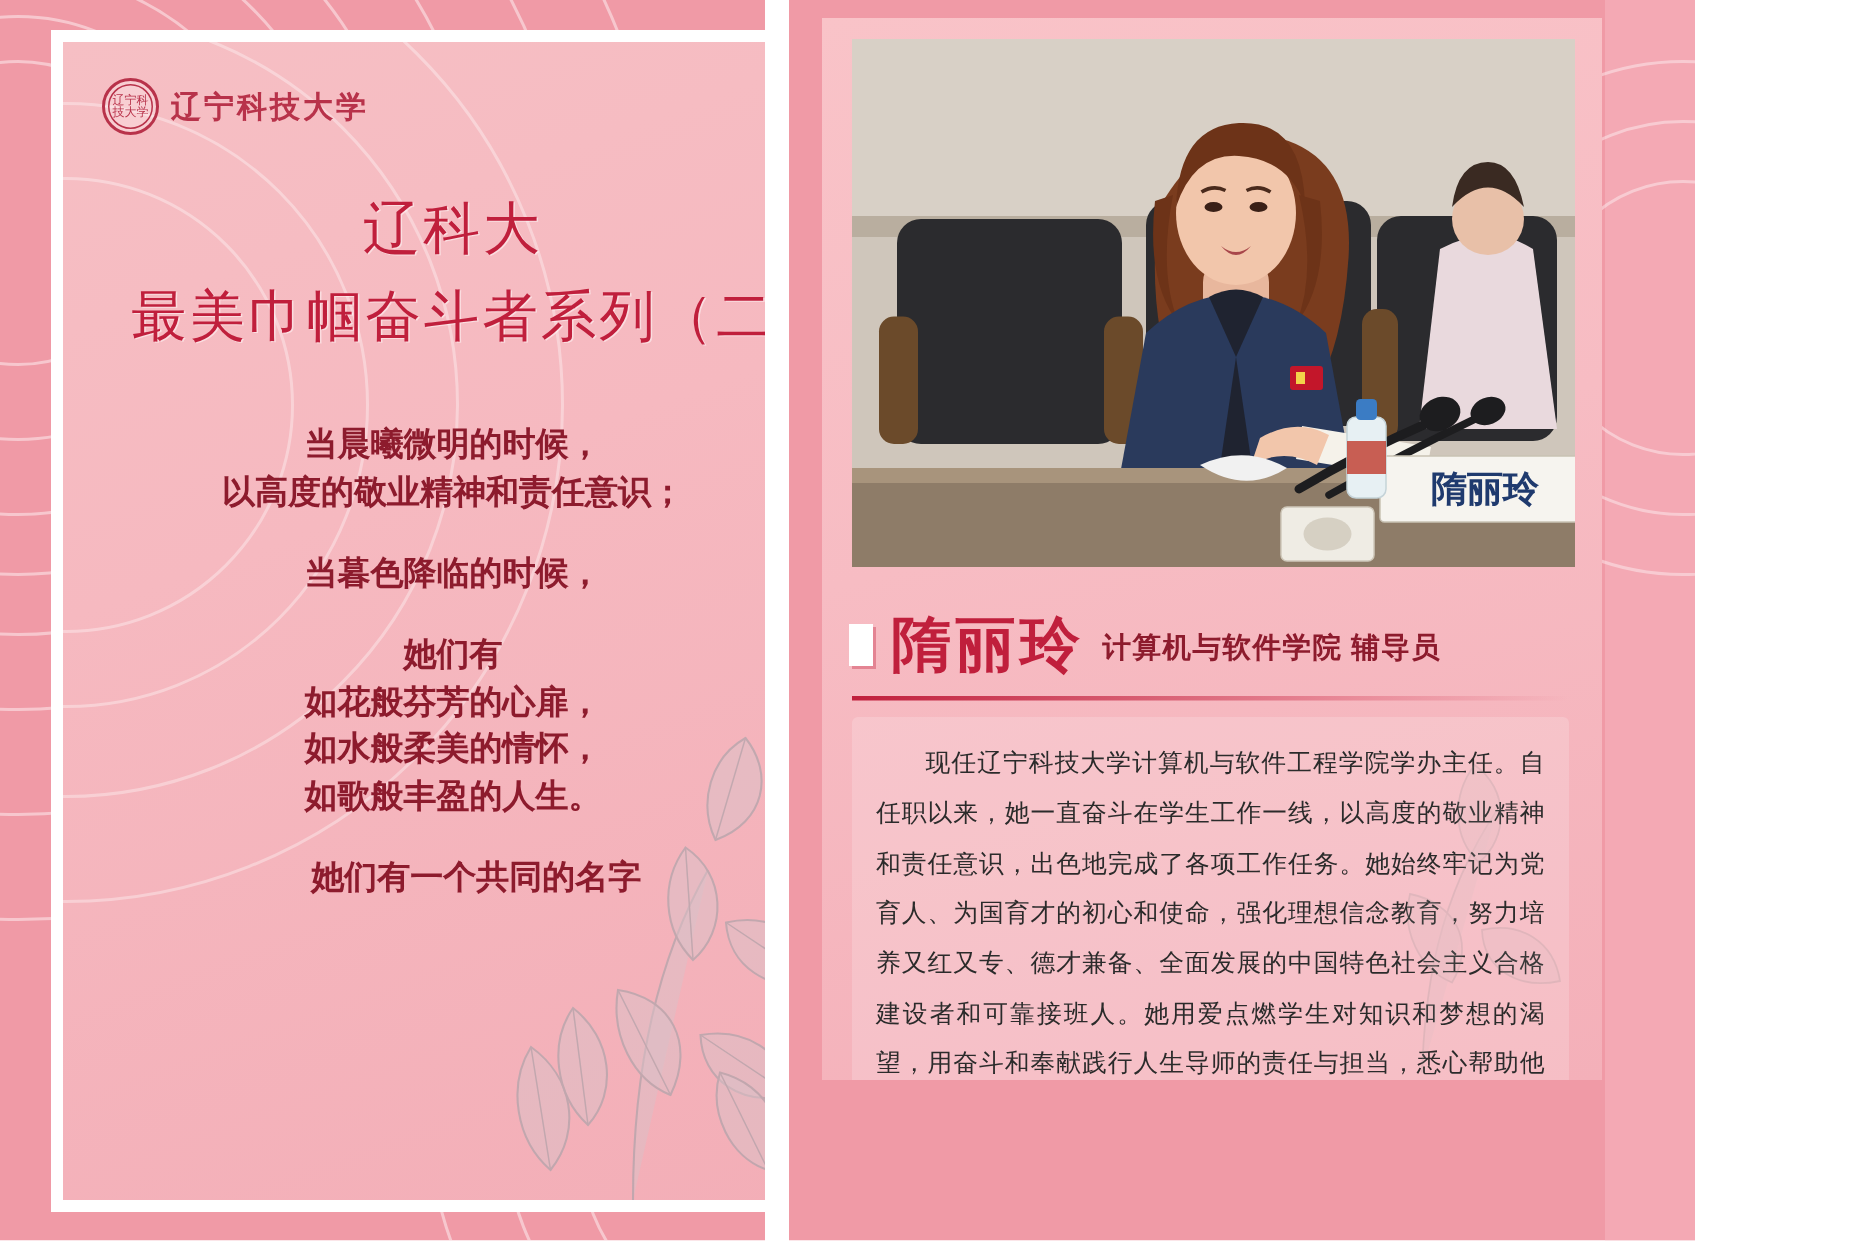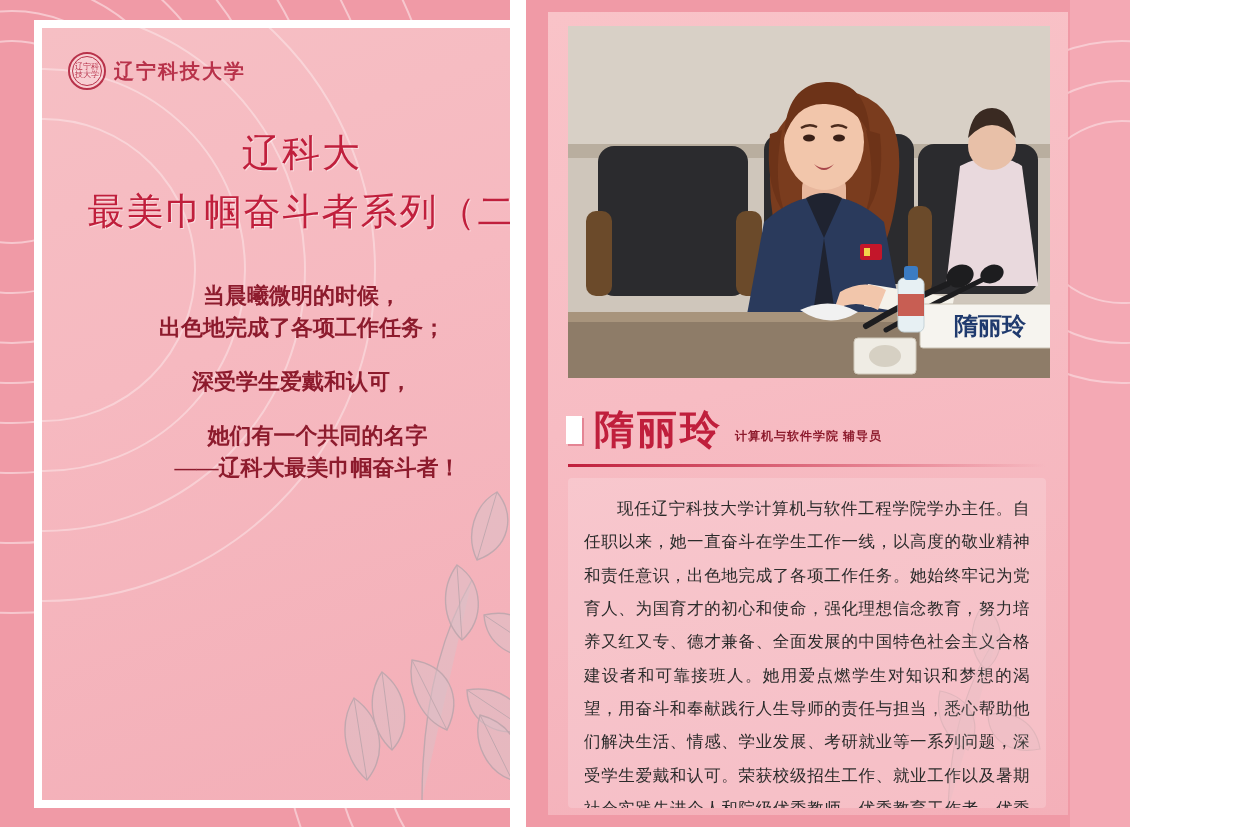--- a/index.html
+++ b/index.html
@@ -160,21 +160,21 @@
     width: 604px;
     height: 827px;
     background: #f09aa6;
     overflow: hidden;
   }
   .right-inner {
     position: absolute;
     left: 22px;
     top: 12px;
     width: 520px;
-    height: 803px;
+    height: 708px;
     background: linear-gradient(165deg,#f9c3c8 0%, #f7bcc3 45%, #f4b0b9 100%);
     box-sizing: border-box;
     overflow: hidden;
   }
   .right-strip {
     position: absolute;
     right: 0;
     top: 0;
     width: 60px;
     height: 827px;
@@ -219,21 +219,21 @@
   }
   .person-name {
     font-size: 40px;
     font-weight: bold;
     color: #c01f3c;
     line-height: 1;
     letter-spacing: 3px;
     font-family: "Liberation Serif", serif;
   }
   .person-role {
-    font-size: 12px;
+    font-size: 19px;
     font-weight: bold;
     color: #8d1b2d;
     margin-bottom: 5px;
     letter-spacing: 1px;
     font-family: Liberation Serif, serif;
   }
   .divider {
     position: absolute;
     left: 20px;
     top: 452px;
@@ -306,28 +306,33 @@
         </div>
 
         <div class="left-title">
           <div class="l1">辽科大</div>
           <div class="l2">最美巾帼奋斗者系列（二）</div>
         </div>
 
         <div class="poem">
           <div class="stanza">
             <div class="line">当晨曦微明的时候，</div>
-            <div class="line">出色地完成了各项工作任务；</div>
+            <div class="line">以高度的敬业精神和责任意识；</div>
           </div>
           <div class="stanza">
-            <div class="line">深受学生爱戴和认可，</div>
+            <div class="line">当暮色降临的时候，</div>
+          </div>
+          <div class="stanza">
+            <div class="line">她们有</div>
+            <div class="line">如花般芬芳的心扉，</div>
+            <div class="line">如水般柔美的情怀，</div>
+            <div class="line">如歌般丰盈的人生。</div>
           </div>
           <div class="stanza">
             <div class="line">她们有一个共同的名字</div>
-            <div class="line">——辽科大最美巾帼奋斗者！</div>
           </div>
         </div>
 
         <svg class="leaves" viewBox="0 0 300 330">
           <g stroke="#9aa0a6" stroke-width="1.4" fill="#c9ccd1" fill-opacity="0.55">
             <path d="M150 320 C150 250 160 170 200 100"></path>
             <path d="M175 250 C150 240 135 210 140 180 C175 185 192 215 175 250 Z"></path>
             <path d="M195 210 C225 205 250 220 255 250 C222 258 196 240 195 210 Z"></path>
             <path d="M190 160 C170 140 168 108 185 85 C212 103 213 140 190 160 Z"></path>
             <path d="M212 135 C243 128 270 145 272 175 C240 182 214 164 212 135 Z"></path>

